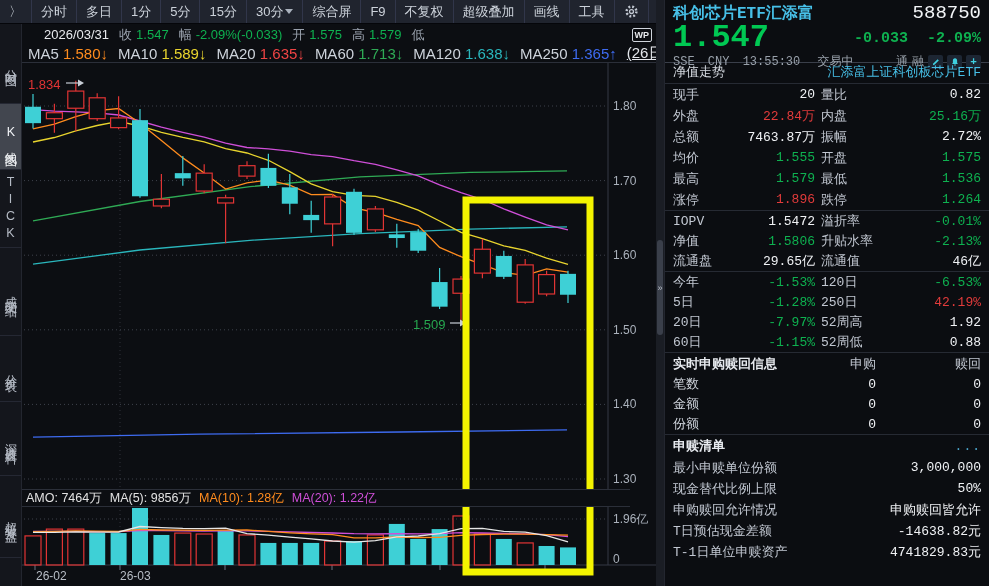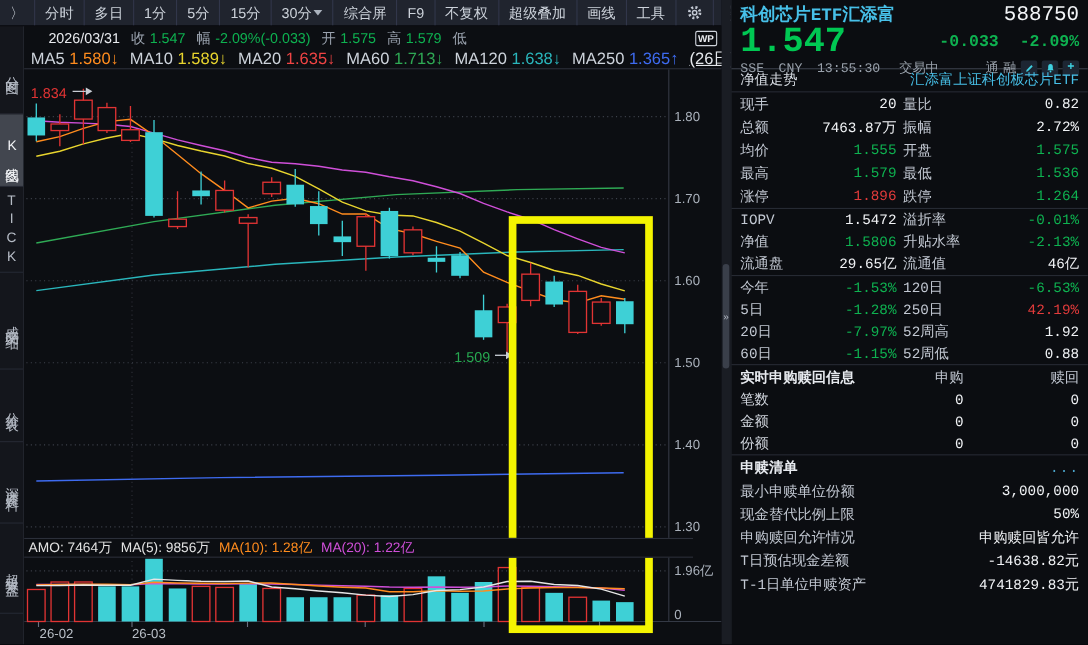--- a/index.html
+++ b/index.html
@@ -338,20 +338,26 @@
       <span class="nv-r">汇添富上证科创板芯片ETF</span>
     </div>
     <div class="rp-grid4" id="quote-rows">
         <div class="rp-row">
           <span class="lbl">现手</span>
           <span class="v w">20</span>
           <span class="lbl2">量比</span>
           <span class="v w">0.82</span>
         </div>
         <div class="rp-row">
+          <span class="lbl">外盘</span>
+          <span class="v r">22.84万</span>
+          <span class="lbl2">内盘</span>
+          <span class="v g">25.16万</span>
+        </div>
+        <div class="rp-row">
           <span class="lbl">总额</span>
           <span class="v w">7463.87万</span>
           <span class="lbl2">振幅</span>
           <span class="v w">2.72%</span>
         </div>
         <div class="rp-row">
           <span class="lbl">均价</span>
           <span class="v g">1.555</span>
           <span class="lbl2">开盘</span>
           <span class="v g">1.575</span>

